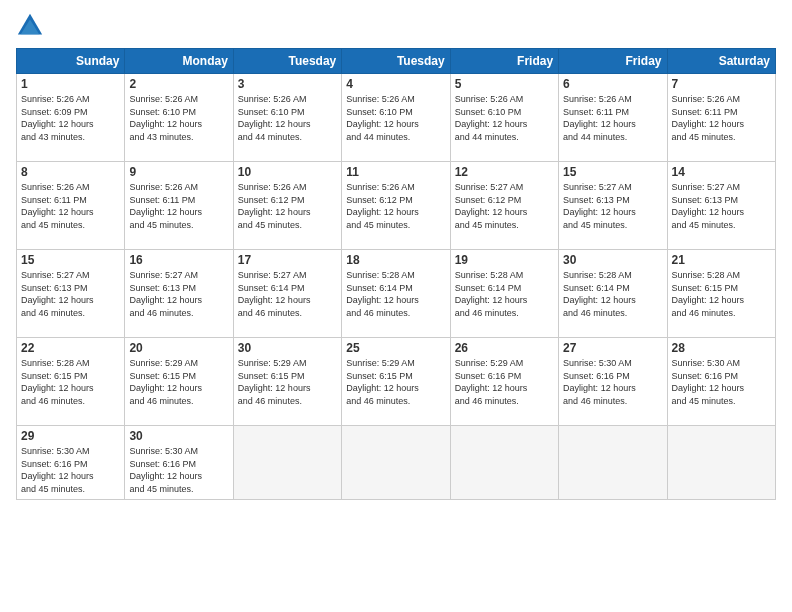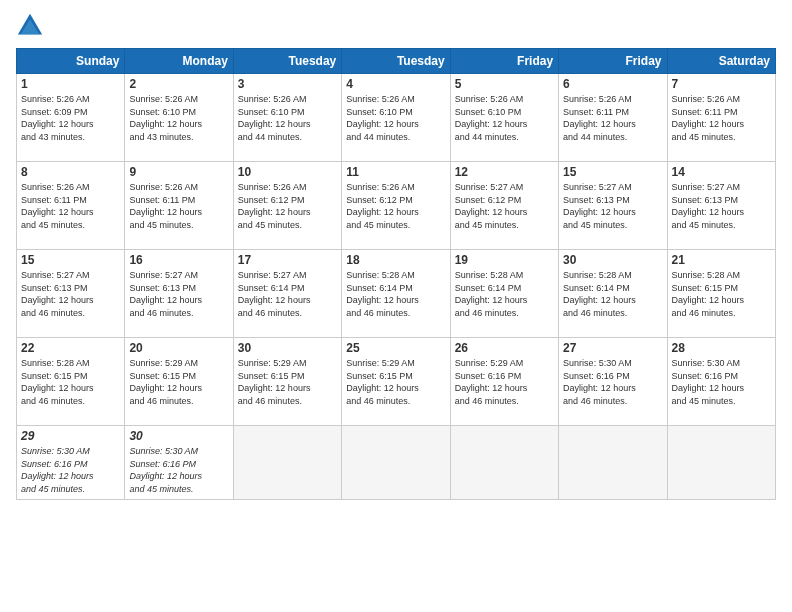--- a/index.html
+++ b/index.html
@@ -76,21 +76,20 @@
     tbody td {
       vertical-align: top;
       font-size: 9.5px;
       color: #333;
       border: 1px solid #ccc;
       padding: 3px 4px;
       height: 88px;
     }
     tbody tr:last-child td {
       height: 74px;
-      font-style: italic;
     }
     .day-num {
       font-size: 12px;
       font-weight: bold;
       display: block;
       margin-bottom: 2px;
     }
     .empty {
       background: #f5f5f5;
     }

